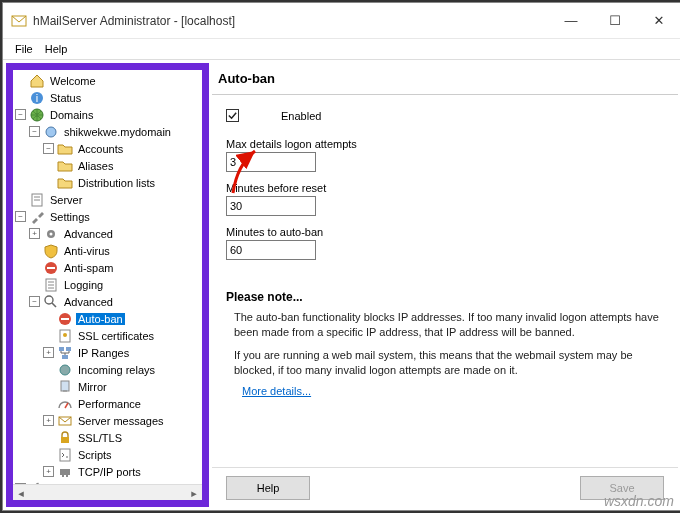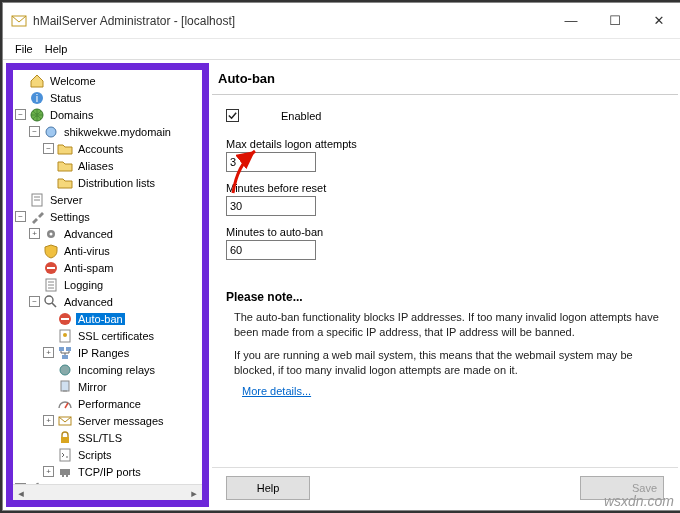--- a/index.html
+++ b/index.html
@@ -28,21 +28,21 @@
 .chk { width: 13px; height: 13px; border: 1px solid #333; margin-right: 6px; display: flex; align-items: center; justify-content: center; }
 .chk svg { width: 11px; height: 11px; }
 .field { margin: 0 0 10px 4px; }
 .field label { display: block; margin-bottom: 2px; }
 .field input { width: 90px; height: 20px; border: 1px solid #7a7a7a; padding: 1px 3px; font-size: 11px; }
 .note-title { font-weight: bold; margin: 30px 0 6px 4px; font-size: 12px; }
 .note { margin: 0 4px 8px 12px; line-height: 1.35; color: #222; }
 .link { color: #0066cc; text-decoration: underline; margin-left: 20px; }
 .buttons { height: 40px; border-top: 1px solid #ddd; display: flex; align-items: center; justify-content: space-between; padding: 0 14px; }
 button.std { width: 84px; height: 24px; border: 1px solid #adadad; background: #e1e1e1; }
-button.std:disabled { color: #9a9a9a; text-align: right; }
+button.std:disabled { color: #9a9a9a; }
 .arrow { position: absolute; left: 225px; top: 145px; pointer-events: none; }
 .watermark { position: fixed; right: 6px; bottom: 4px; color: #999; font-size: 14px; font-style: italic; }
 .scrollbar-h { position: absolute; left: 0; right: 0; bottom: 0; height: 16px; background: #f0f0f0; border-top: 1px solid #ddd; display:flex; justify-content: space-between; }
 .scrollbar-h .cap { width: 16px; height: 16px; display:flex; align-items:center; justify-content:center; color:#666; }
 </style>
 </head>
 <body>
 
 <div class="window">
 

